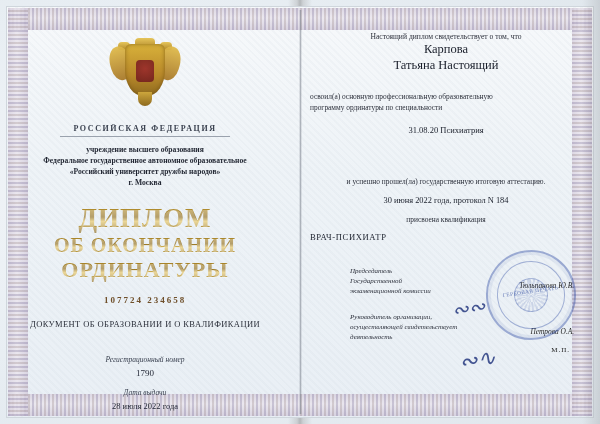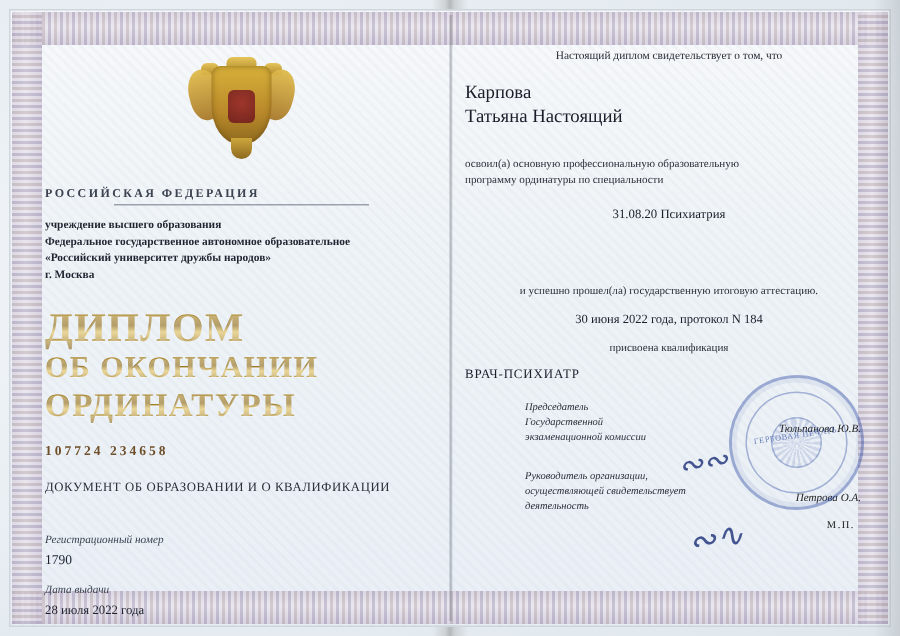--- a/index.html
+++ b/index.html
@@ -43,21 +43,21 @@
   .band.right{right:8px;top:8px;width:20px;height:408px;
     background:
       repeating-linear-gradient(0deg, rgba(120,110,150,.30) 0 2px, rgba(255,255,255,.25) 2px 4px, rgba(150,130,120,.28) 4px 6px, rgba(255,255,255,.2) 6px 8px),
       linear-gradient(90deg,#cfc6d8,#e5dfe9 45%,#c9c0d4);}
 
   .fold{
     position:absolute;left:299px;top:10px;width:3px;height:404px;
     background:linear-gradient(90deg,rgba(150,155,165,.0),rgba(120,126,138,.55),rgba(150,155,165,.0));
   }
 
-  .left-page{position:absolute;left:30px;top:32px;width:262px;height:360px;text-align:left;color:#2b2f3a;}
+  .left-page{position:absolute;left:14px;top:32px;width:262px;height:360px;text-align:center;color:#2b2f3a;}
   .right-page{position:absolute;left:310px;top:32px;width:272px;height:360px;color:#2b2f3a;}
 
   
   .emblem{position:relative;width:74px;height:80px;margin:6px auto 2px;}
   .emblem .shield{
     position:absolute;left:17px;top:6px;width:40px;height:52px;
     background:linear-gradient(180deg,#d8b13a,#b9892a 60%,#8e6a1f);
     border-radius:6px 6px 18px 18px/6px 6px 26px 26px;
     box-shadow:inset 0 0 4px rgba(90,60,10,.6);
   }
@@ -117,21 +117,21 @@
 
   .reg{margin-top:26px;font-size:7.5px;font-style:italic;color:#3a4150;}
   .reg-num{margin-top:4px;font-size:9px;color:#1d2230;}
   .date-label{margin-top:10px;font-size:7.5px;font-style:italic;color:#3a4150;}
   .date-val{margin-top:4px;font-size:8.5px;color:#1d2230;}
 
   
   .r-line{font-size:7.6px;color:#2b2f3a;}
   .r-center{text-align:center;}
   .name{
-    margin-top:12px;text-align:left;
+    margin-top:0;text-align:center;
     font-size:12.5px;line-height:16px;color:#1a1f2b;
   }
   .r-block{margin-top:18px;font-size:7.4px;line-height:11px;color:#2b2f3a;}
   .prog{margin-top:12px;text-align:center;font-size:8.5px;color:#1a1f2b;}
   .r-gap{height:30px;}
   .r-commission{margin-top:12px;text-align:center;font-size:7.4px;color:#2b2f3a;}
   .r-decision{margin-top:10px;text-align:center;font-size:8.4px;color:#1a1f2b;}
   .r-qual-label{margin-top:10px;text-align:center;font-size:7.4px;color:#2b2f3a;}
   .r-qual{margin-top:8px;text-align:left;font-size:8.6px;letter-spacing:.6px;color:#1a1f2b;}
 

